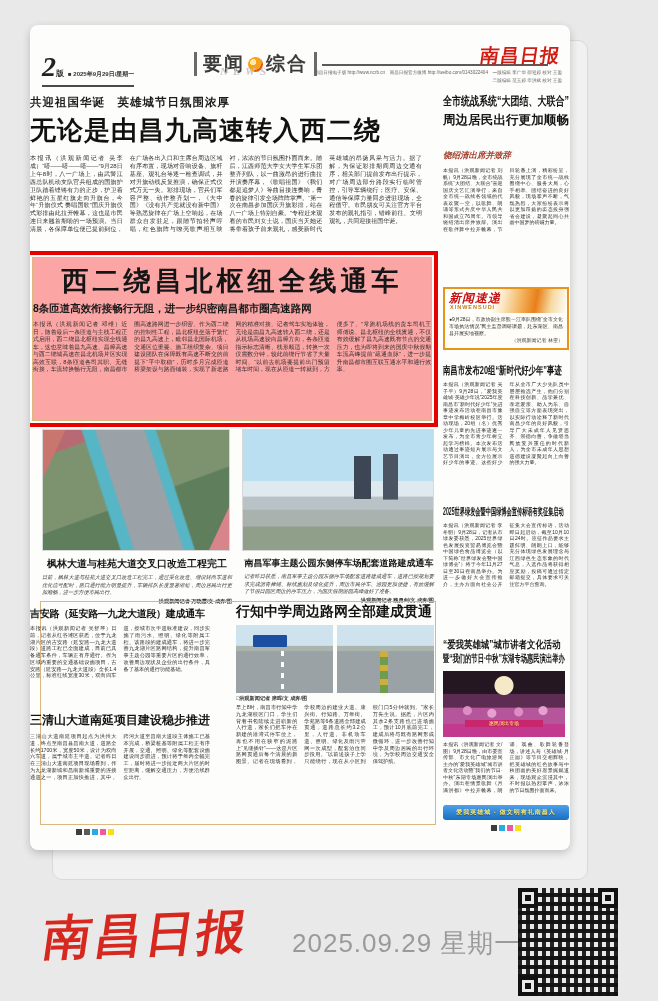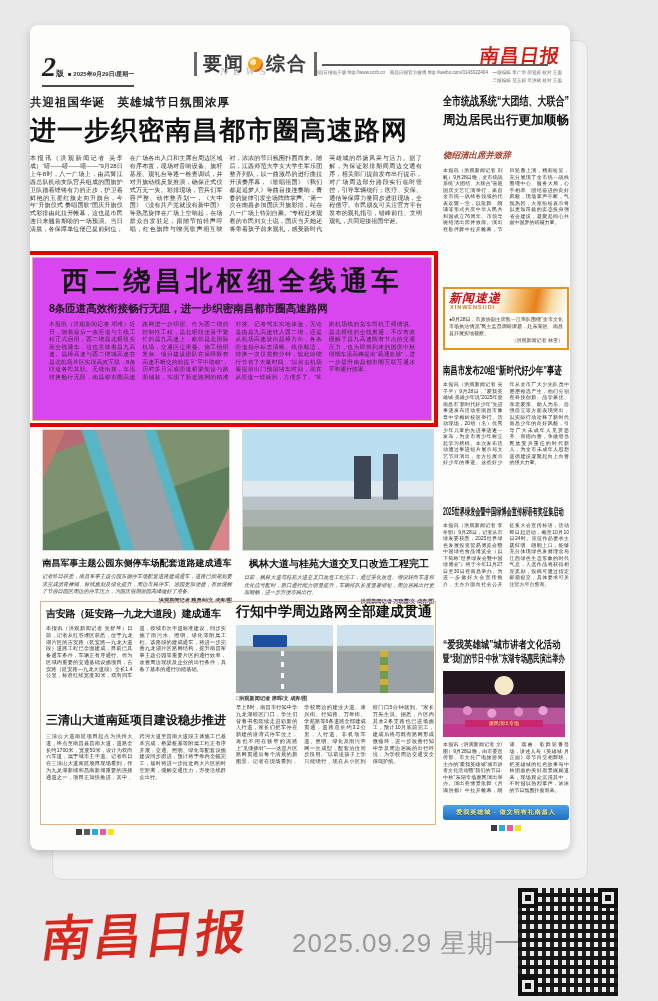--- a/index.html
+++ b/index.html
@@ -28,21 +28,21 @@
   
   .cols{column-gap:7px;text-align:justify;word-break:break-all;color:#2e2e2e}
   .c4{column-count:4}.c3{column-count:3}.c2{column-count:2}
   
   .lead{position:absolute;left:0;top:70px;width:392px}
   .kicker{font-size:11.5px;font-weight:900;color:#1c1c1c;letter-spacing:1px}
   .lead h1{margin:3px 0 0;font-size:26px;font-weight:900;color:#111;letter-spacing:1px;white-space:nowrap}
   .lead-body{margin-top:7px;height:102px;font-size:6px;line-height:1.32}
   
   .redbox{position:absolute;left:-4px;top:226px;width:404px;height:168px;border:4px solid #e60000;z-index:5}
-  .boxed-article{position:absolute;inset:2px;border:1px solid #dfb67e;background:#d946ef;padding:5px 16px;box-sizing:border-box}
+  .boxed-article{position:absolute;inset:2px;border:1px solid #dfb67e;background:#fca5a5;padding:5px 0;box-sizing:border-box}
   .boxed-article h2{margin:0;text-align:center;font:900 27px "Liberation Serif","DejaVu Serif",serif;
        color:#151515;letter-spacing:4px;white-space:nowrap}
   .boxed-sub{margin-top:3px;font-size:10.5px;font-weight:900;color:#1a1a1a;white-space:nowrap}
   .boxed-body{margin-top:5px;height:94px;font-size:5.8px;line-height:1.3}
   
   .photo{position:absolute;border:1px solid #d8d8d8;box-sizing:border-box;overflow:hidden}
   .ph-a{left:12px;top:404px;width:188px;height:122px;
     background:
       linear-gradient(115deg,#c9766f 0 9%,rgba(0,0,0,0) 9.5%),
       linear-gradient(295deg,#d8848b 0 8%,rgba(0,0,0,0) 8.5%),
@@ -73,21 +73,21 @@
       color:#ffe86f;font-size:5px;line-height:7px;text-align:center;overflow:hidden}
   
   .caps{position:absolute;top:532px;left:12px;width:392px;display:flex;gap:12px}
   .cap{flex:1}
   .cap .ct{font-weight:900;color:#161616;text-align:center;white-space:nowrap}
   .cap .ct1{font-size:9px}.cap .ct2{font-size:10px}
   .cap .cx{margin-top:3px;font:italic 5.2px "Liberation Serif",serif;color:#3a3a3a;text-align:justify;word-break:break-all;line-height:1.45}
   .cap .cc{font-size:5.2px;font-weight:700;color:#333;text-align:right;margin-top:1px}
   
   .tanbox{position:absolute;left:10px;top:576px;width:394px;height:222px;border:1px solid #ddb67f}
-  .colL{position:absolute;left:16px;top:582px;width:180px}
+  .colL{position:absolute;left:0;top:582px;width:180px}
   .colL h3{margin:0;font-weight:900;color:#141414;white-space:nowrap}
   .h-jian{font-size:10px;letter-spacing:-.3px}
   .h-sanqing{font-size:12px;margin-top:7px!important}
   .colL .bd{margin-top:4px;font-size:5.2px;line-height:1.3}
   .bd-jian{height:80px}.bd-sanqing{height:84px}
   .colM{position:absolute;left:206px;top:578px;width:198px}
   .colM h3{margin:0;font-size:14px;font-weight:900;color:#141414;white-space:nowrap}
   .colM .pics{margin-top:4px;display:flex;gap:4px}
   .colM .crd{margin-top:2px;width:95px;font-size:5.2px;font-weight:700;color:#333}
   .colM .bd{margin-top:2px;height:106px;font-size:5.2px;line-height:1.3}
@@ -150,45 +150,45 @@
   <div class="news-en">NEWS</div>
   <div class="hrule"></div>
   <div class="masthead-mini">南昌日报</div>
   <div class="hdr-info">
     <div>南昌日报电子版 http://www.ncrb.cn　南昌日报官方微博 http://weibo.com/0143022404　一版编辑 李广华 邵迎婷 校对 王盈</div>
     <div>二版编辑 范玉婷 幸洪斌 校对 王盈</div>
   </div>
 
   <div class="lead">
     <div class="kicker">共迎祖国华诞　英雄城节日氛围浓厚</div>
-    <h1>进一步织密南昌都市圈高速路网</h1>
+    <h1>无论是由昌九高速转入西二绕</h1>
     <div class="lead-body cols c4">本报讯（洪观新闻记者 吴李成）“嗒——嗒——嗒——”9月28日上午8时，八一广场上，由武警江西总队机动支队官兵组成的国旗护卫队踏着铿锵有力的正步，护卫着鲜艳的五星红旗走向升旗台，今年“升旗仪式 奏唱国歌”国庆升旗仪式彩排由此拉开帷幕，这也是市民连日来翘首期盼的一场预演。当日清晨，各保障单位便已提前到位，在广场各出入口和主席台周边区域有序布置，现场对音响设备、旗杆基座、观礼台等逐一检查调试，并对升旗动线反复推演，确保正式仪式万无一失。彩排现场，官兵们军容严整、动作整齐划一，《大中国》《没有共产党就没有新中国》等熟悉旋律在广场上空响起，在场群众自发驻足，跟随节拍轻声哼唱，红色旗阵与嘹亮歌声相互映衬，浓浓的节日氛围扑面而来。随后，江西师范大学女大学生军乐团整齐列队，以一曲激昂的进行曲拉开演奏序幕，《歌唱祖国》《我们都是追梦人》等曲目接连奏响，青春的旋律引发全场阵阵掌声。“第一次在南昌参加国庆升旗彩排，站在八一广场上特别自豪。”专程赶来观看的市民刘女士说，国庆当天她还将带着孩子前来观礼，感受新时代英雄城的昂扬风采与活力。据了解，为保证彩排期间周边交通有序，相关部门提前发布出行提示，对广场周边部分路段实行临时管控，引导车辆绕行；医疗、安保、通信等保障力量同步进驻现场，全程值守。市民朋友可关注官方平台发布的观礼指引，错峰前往、文明观礼，共同迎接祖国华诞。</div>
   </div>
 
   <div class="redbox">
     <div class="boxed-article">
       <h2>西二绕昌北枢纽全线通车</h2>
       <div class="boxed-sub">8条匝道高效衔接畅行无阻，进一步织密南昌都市圈高速路网</div>
       <div class="boxed-body cols c4">本报讯（洪观新闻记者 邓维）近日，随着最后一条匝道与主线工程正式启用，西二绕昌北枢纽实现全线通车，这也意味着昌九高速、昌樟高速与西二绕城高速在昌北机场片区实现高效互联，8条匝道各司其职、无缝衔接，车流转换畅行无阻，南昌都市圈高速路网进一步织密。作为西二绕的控制性工程，昌北枢纽坐落于繁忙的昌九高速上，毗邻昌北国际机场，交通区位重要、施工组织复杂。项目建设团队在保障既有高速不断交的前提下“平中取稳”，历时多月完成匝道桥梁架设与路面铺装，实现了新老路网的精准对接。记者驾车实地体验，无论是由昌九高速转入西二绕，还是从机场高速驶向昌樟方向，各条匝道指示标志清晰、线形顺适，转换一次仅需数分钟，较此前绕行节省了大量时间。“以前去机场要提前出门预留堵车时间，现在从匝道一转就到，方便多了。”常跑机场线的货车司机王师傅说。昌北枢纽的全线贯通，不仅有效缓解了昌九高速既有节点的交通压力，也为即将到来的国庆中秋假期车流高峰提前“疏通血脉”，进一步提升南昌都市圈互联互通水平和通行效率。</div>
     </div>
   </div>
 
   <div class="photo ph-a"></div>
   <div class="photo ph-b"></div>
 
   <div class="caps">
     <div class="cap">
+      <div class="ct ct2">枫林大道与桂苑大道交叉口改造工程完工</div>
+      <div class="cx">日前，枫林大道与桂苑大道交叉口改造工程完工，通过渠化改造、增设转向车道和优化信号配时，路口通行能力明显提升，车辆排队长度显著缩短，周边居民出行更加顺畅，进一步方便市民出行。</div>
+      <div class="cc">洪观新闻记者 万晓霞/文 成奔/图</div>
+    </div>
+    <div class="cap">
       <div class="ct ct1">南昌军事主题公园东侧停车场配套道路建成通车</div>
       <div class="cx">记者昨日获悉，南昌军事主题公园东侧停车场配套道路建成通车，道路已按规划要求完成沥青摊铺、标线施划及绿化提升，周边市民停车、游园更加便捷，有效缓解了节假日园区周边的停车压力，为国庆假期游园高峰做好了准备。</div>
       <div class="cc">洪观新闻记者 魏勇剑/文 成奔/图</div>
-    </div>
-    <div class="cap">
-      <div class="ct ct2">枫林大道与桂苑大道交叉口改造工程完工</div>
-      <div class="cx">日前，枫林大道与桂苑大道交叉口改造工程完工，通过渠化改造、增设转向车道和优化信号配时，路口通行能力明显提升，车辆排队长度显著缩短，周边居民出行更加顺畅，进一步方便市民出行。</div>
-      <div class="cc">洪观新闻记者 万晓霞/文 成奔/图</div>
     </div>
   </div>
 
   <div class="tanbox"></div>
 
   <div class="colL">
     <h3 class="h-jian">吉安路（延安路—九龙大道段）建成通车</h3>
     <div class="bd bd-jian cols c2">本报讯（洪观新闻记者 吴舒琴）日前，记者从红谷滩区获悉，位于九龙湖片区的吉安路（延安路—九龙大道段）道路工程已全面建成，目前已具备通车条件，车辆正有序通行。作为区域内重要的交通基础设施项目，吉安路（延安路—九龙大道段）全长1.4公里，标准红线宽度30米，双向四车道，按城市次干道标准建设，同步实施了雨污水、照明、绿化等附属工程。该路段的建成通车，将进一步完善九龙湖片区路网结构，提升南昌军事主题公园等重要片区的通行效率，改善周边现状及企业的出行条件，具备了基本的通行功能基础。</div>
     <h3 class="h-sanqing">三清山大道南延项目建设稳步推进</h3>
     <div class="bd bd-sanqing cols c2">三清山大道南延项目起点为洪州大道，终点至南昌县昌南大道，道路全长约1700米，宽度50米，设计为双向六车道，属于城市主干道。记者昨日在三清山大道南延项目现场看到，作为九龙湖新城和昌南新城重要的连接通道之一，项目正加快推进，其中，跨河大道至昌南大道段主体施工已基本完成，桥梁桩基等附属工程正有序开展，交通、照明、绿化等配套设施建设同步跟进，预计将于年内全幅完工，届时将进一步拉近两大片区的时空距离，缓解交通压力，方便沿线群众出行。</div>

